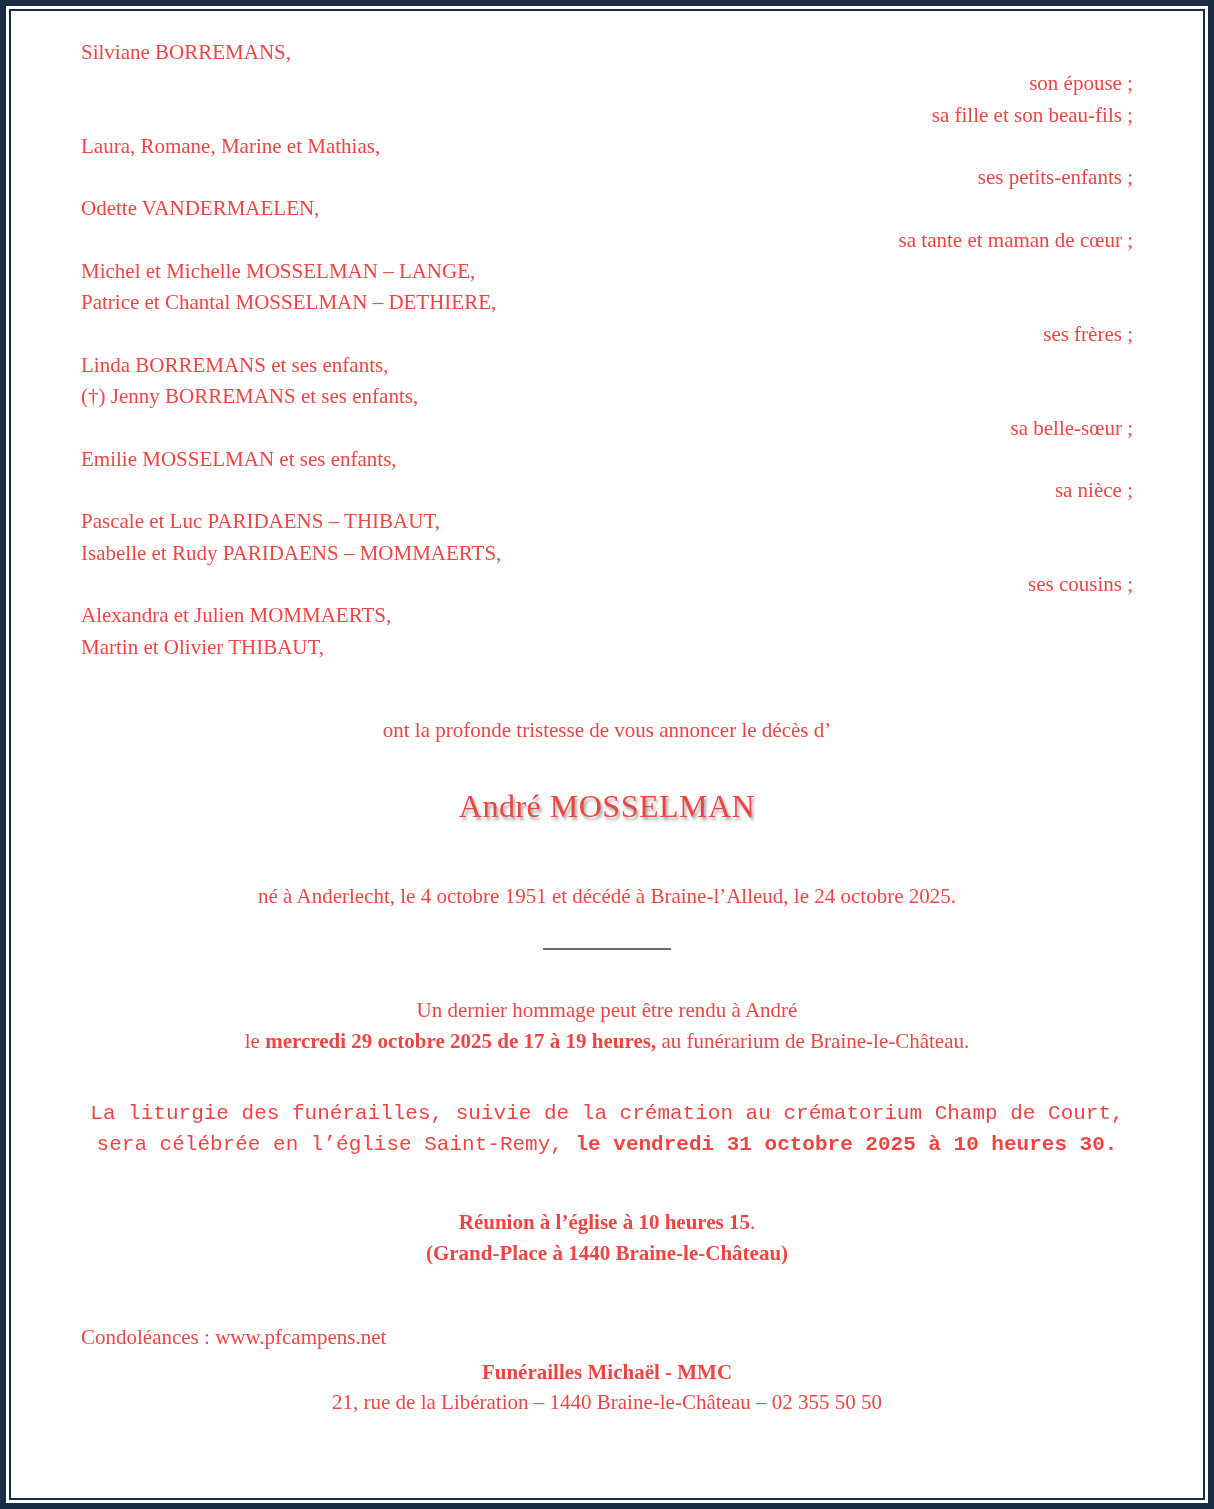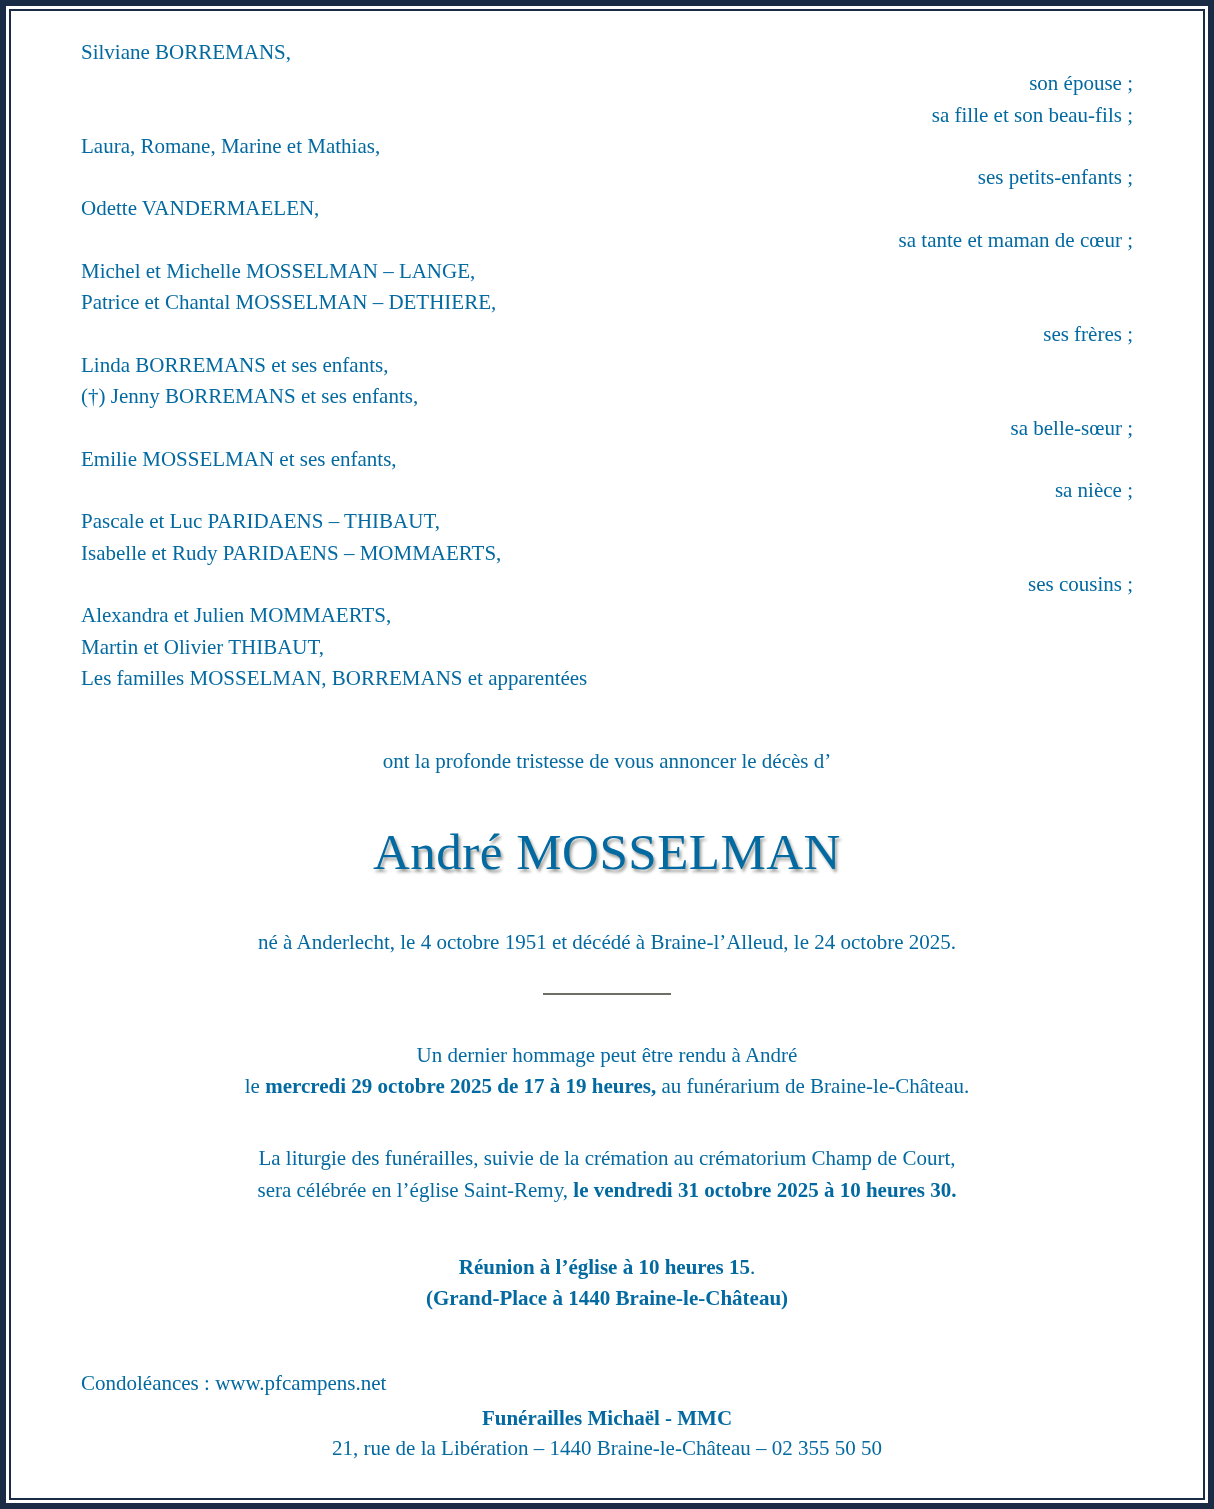--- a/index.html
+++ b/index.html
@@ -22,45 +22,45 @@
     height: 100%;
     border: 2px solid #1a2b45;
     box-sizing: border-box;
     overflow: hidden;
     background: #ffffff;
   }
   .content {
     padding: 0 70px;
     font-family: "Liberation Serif", "DejaVu Serif", serif;
     font-size: 21px;
-    color: #0369a1;
+    color: #ef4444;
   }
   .family-block { margin-top: 26px; }
   .fam-line { line-height: 31.3px; white-space: nowrap; }
   .fam-line.relation { text-align: right; }
   .center { text-align: center; }
   p, h1, div { margin: 0; }
   .announce { margin-top: 52px; line-height: 31.3px; }
   .title {
-    margin-top: 43px;
-    font-size: 51px;
+    margin-top: 29px;
+    font-size: 32px;
     font-weight: 400;
     line-height: 62px;
     letter-spacing: 0.5px;
     text-shadow: 2px 3px 3px rgba(45,45,35,0.45);
   }
   .dates { margin-top: 44px; line-height: 31.3px; }
   .sep {
     width: 128px;
     height: 2px;
     background: #6e6e66;
     margin: 35px auto 0 auto;
   }
   .tribute { margin-top: 45px; line-height: 31.3px; }
-  .liturgy { margin-top: 41px; line-height: 31.3px; }
+  .liturgy { margin-top: 41px; line-height: 31.3px; font-family: Liberation Mono, monospace; }
   .meeting { margin-top: 46px; line-height: 31.3px; }
   .bold { font-weight: bold; text-align: center; }
   .condolences { margin-top: 53px; line-height: 31px; }
   .funeral-block { margin-top: 4px; line-height: 30px; }
 </style>
 </head>
 <body>
 
 <div class="page">
   <div class="gap">
@@ -81,21 +81,20 @@
             <div class="fam-line name">Linda BORREMANS et ses enfants,</div>
             <div class="fam-line name">(†) Jenny BORREMANS et ses enfants,</div>
             <div class="fam-line relation">sa belle-sœur ;</div>
             <div class="fam-line name">Emilie MOSSELMAN et ses enfants,</div>
             <div class="fam-line relation">sa nièce ;</div>
             <div class="fam-line name">Pascale et Luc PARIDAENS – THIBAUT,</div>
             <div class="fam-line name">Isabelle et Rudy PARIDAENS – MOMMAERTS,</div>
             <div class="fam-line relation">ses cousins ;</div>
             <div class="fam-line name">Alexandra et Julien MOMMAERTS,</div>
             <div class="fam-line name">Martin et Olivier THIBAUT,</div>
-            <div class="fam-line name">Les familles MOSSELMAN, BORREMANS et apparentées</div>
           </div>
 
         <p class="announce center">ont la profonde tristesse de vous annoncer le décès d’</p>
 
         <h1 class="title center">André MOSSELMAN</h1>
 
         <p class="dates center">né à Anderlecht, le 4 octobre 1951 et décédé à Braine-l’Alleud, le 24 octobre 2025.</p>
 
         <div class="sep"></div>
 

